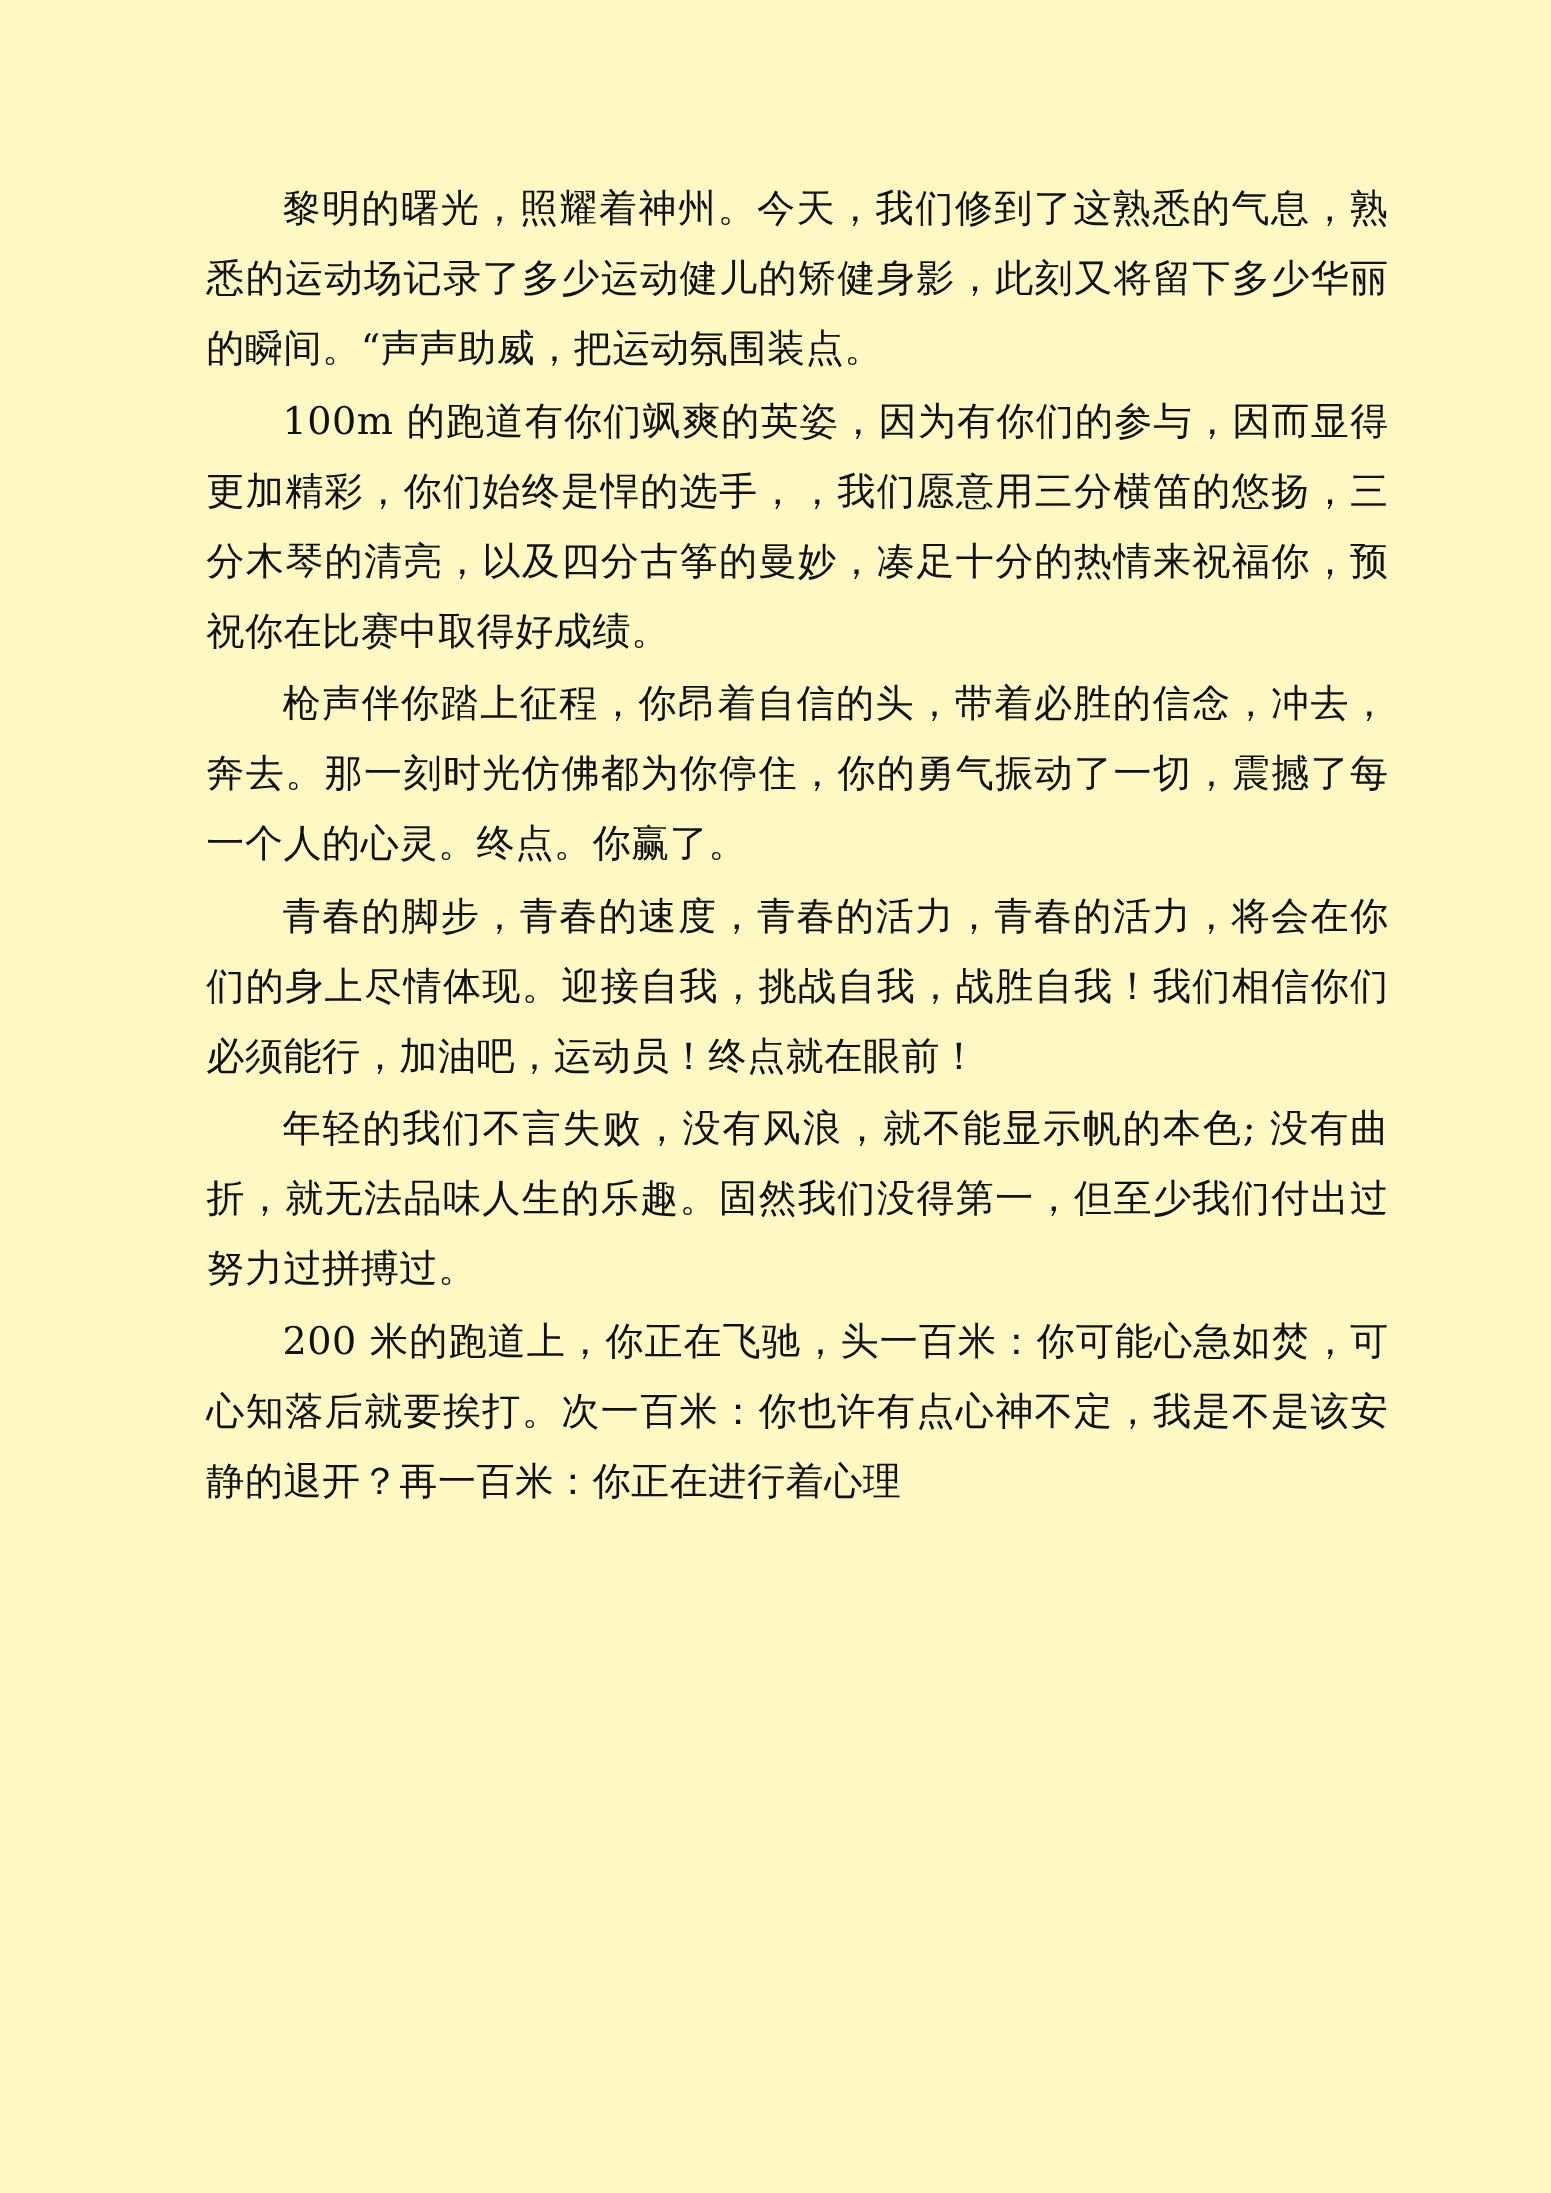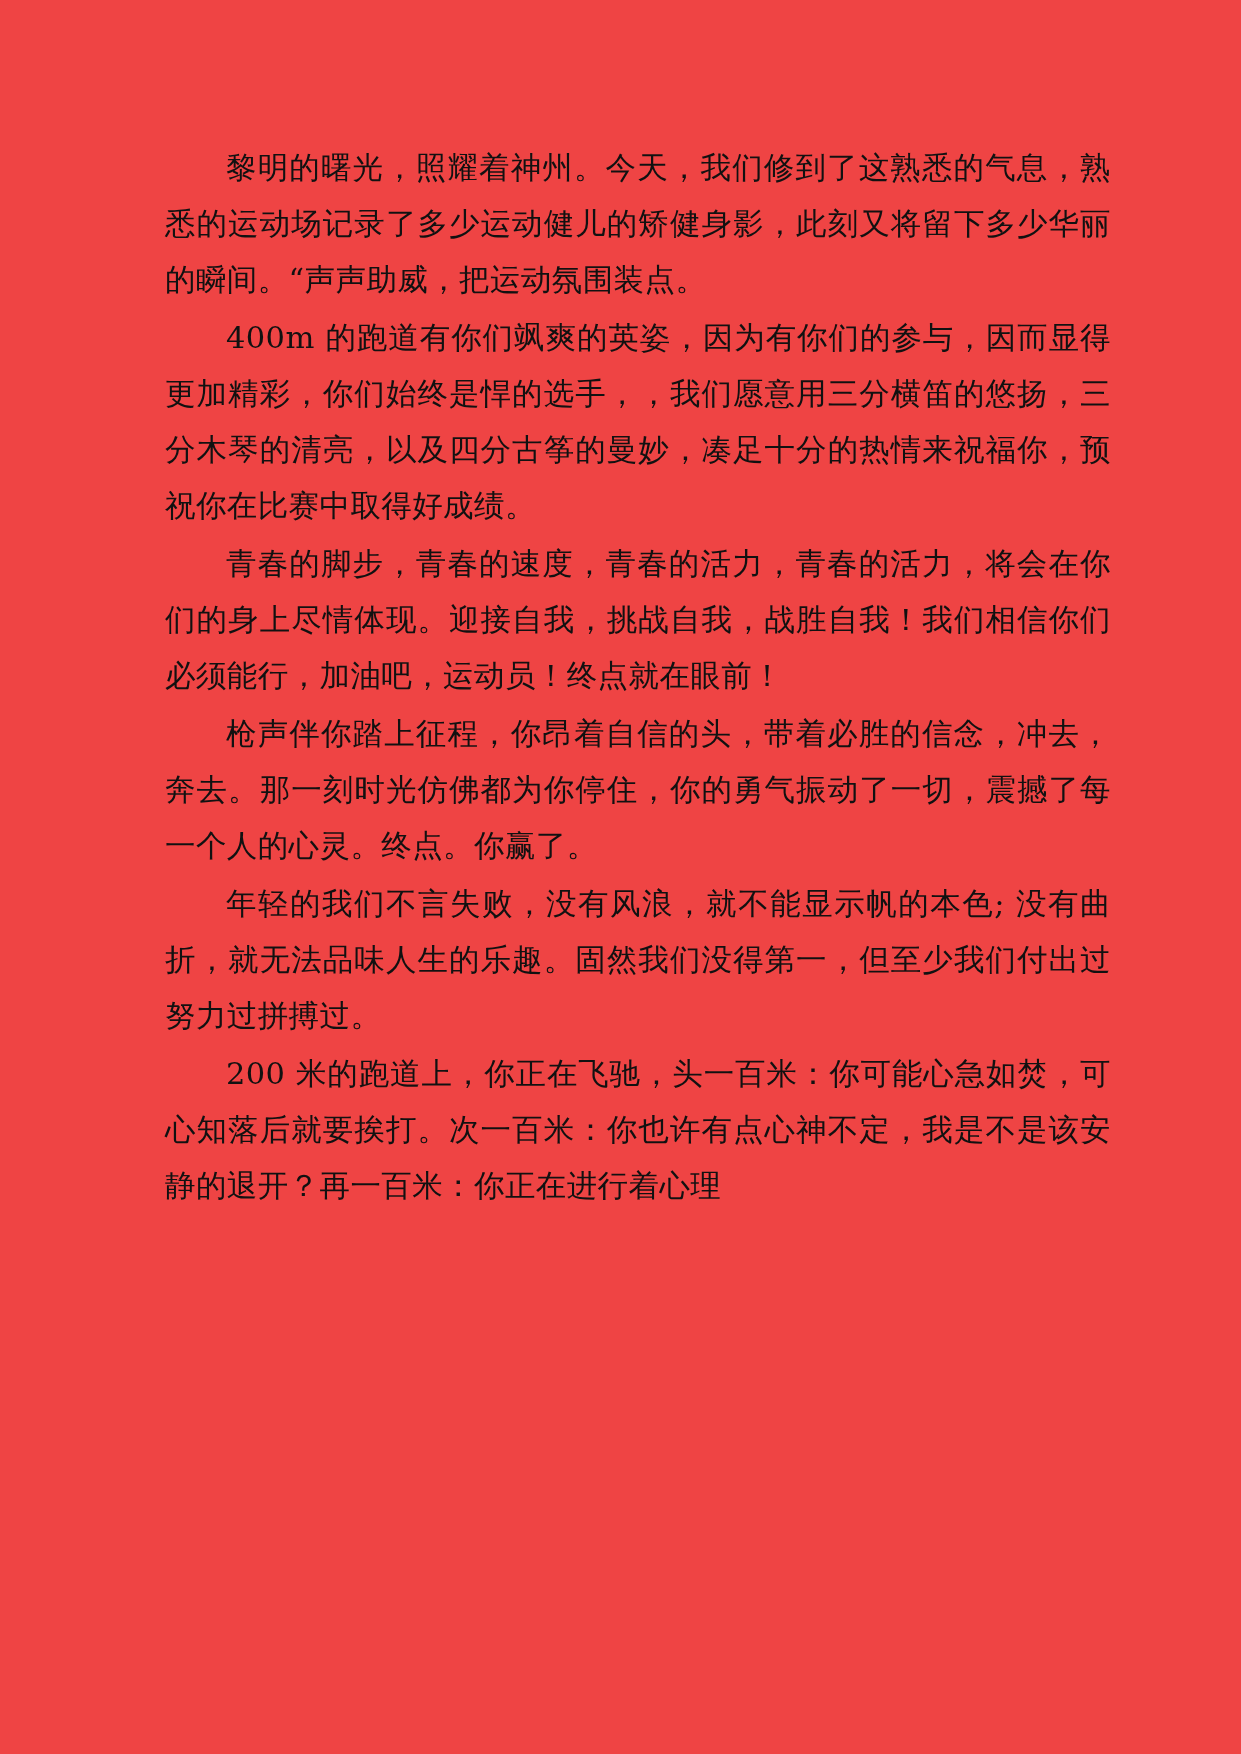--- a/index.html
+++ b/index.html
@@ -12,21 +12,21 @@
     height: 1754px;
     font-family: "Liberation Serif", serif;
     color: #000000;
   }
   .page {
     position: relative;
     width: 1241px;
     height: 1754px;
     box-sizing: border-box;
     padding: 140px 130px 60px 165px;
-    background: #ef4444;
+    background: #fef9c3;
   }
   .doc-body {
     width: 100%;
   }
   .para {
     margin: 0 0 2px 0;
     text-indent: 2em;
     font-size: 30.5px;
     line-height: 56px;
     letter-spacing: 0.4px;
@@ -36,19 +36,19 @@
     font-family: "DejaVu Serif", "Liberation Serif", serif;
     color: #111111;
   }
 </style>
 </head>
 <body>
 
 <div class="page">
   <div class="doc-body">
     <p class="para">黎明的曙光，照耀着神州。今天，我们修到了这熟悉的气息，熟悉的运动场记录了多少运动健儿的矫健身影，此刻又将留下多少华丽的瞬间。“声声助威，把运动氛围装点。</p>
-    <p class="para">400m 的跑道有你们飒爽的英姿，因为有你们的参与，因而显得更加精彩，你们始终是悍的选手，，我们愿意用三分横笛的悠扬，三分木琴的清亮，以及四分古筝的曼妙，凑足十分的热情来祝福你，预祝你在比赛中取得好成绩。</p>
+    <p class="para">100m 的跑道有你们飒爽的英姿，因为有你们的参与，因而显得更加精彩，你们始终是悍的选手，，我们愿意用三分横笛的悠扬，三分木琴的清亮，以及四分古筝的曼妙，凑足十分的热情来祝福你，预祝你在比赛中取得好成绩。</p>
+    <p class="para">枪声伴你踏上征程，你昂着自信的头，带着必胜的信念，冲去，奔去。那一刻时光仿佛都为你停住，你的勇气振动了一切，震撼了每一个人的心灵。终点。你赢了。</p>
     <p class="para">青春的脚步，青春的速度，青春的活力，青春的活力，将会在你们的身上尽情体现。迎接自我，挑战自我，战胜自我！我们相信你们必须能行，加油吧，运动员！终点就在眼前！</p>
-    <p class="para">枪声伴你踏上征程，你昂着自信的头，带着必胜的信念，冲去，奔去。那一刻时光仿佛都为你停住，你的勇气振动了一切，震撼了每一个人的心灵。终点。你赢了。</p>
     <p class="para">年轻的我们不言失败，没有风浪，就不能显示帆的本色; 没有曲折，就无法品味人生的乐趣。固然我们没得第一，但至少我们付出过努力过拼搏过。</p>
     <p class="para">200 米的跑道上，你正在飞驰，头一百米：你可能心急如焚，可心知落后就要挨打。次一百米：你也许有点心神不定，我是不是该安静的退开？再一百米：你正在进行着心理</p>
   </div>
 </div>
 
 </body></html>

